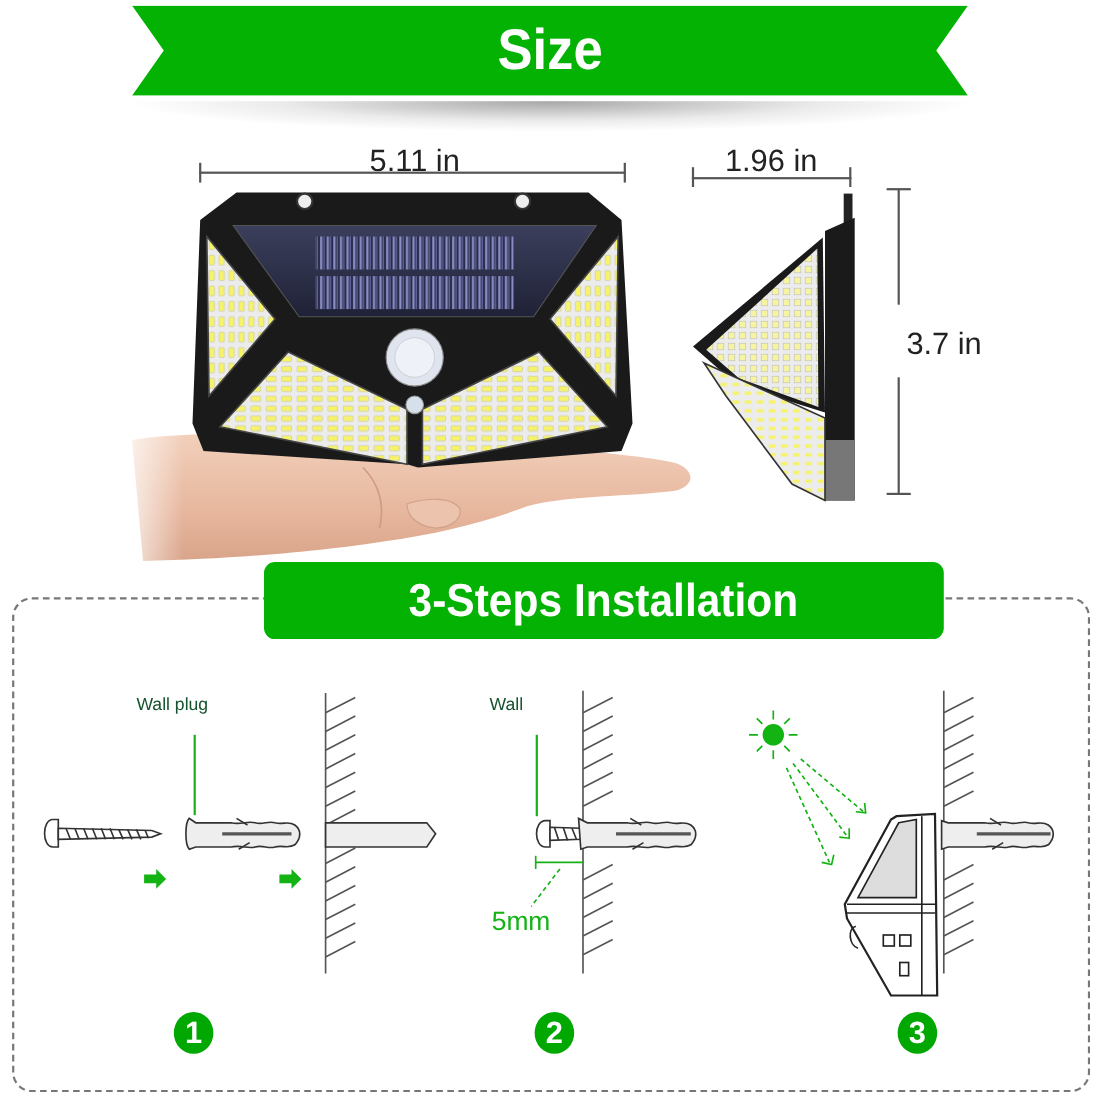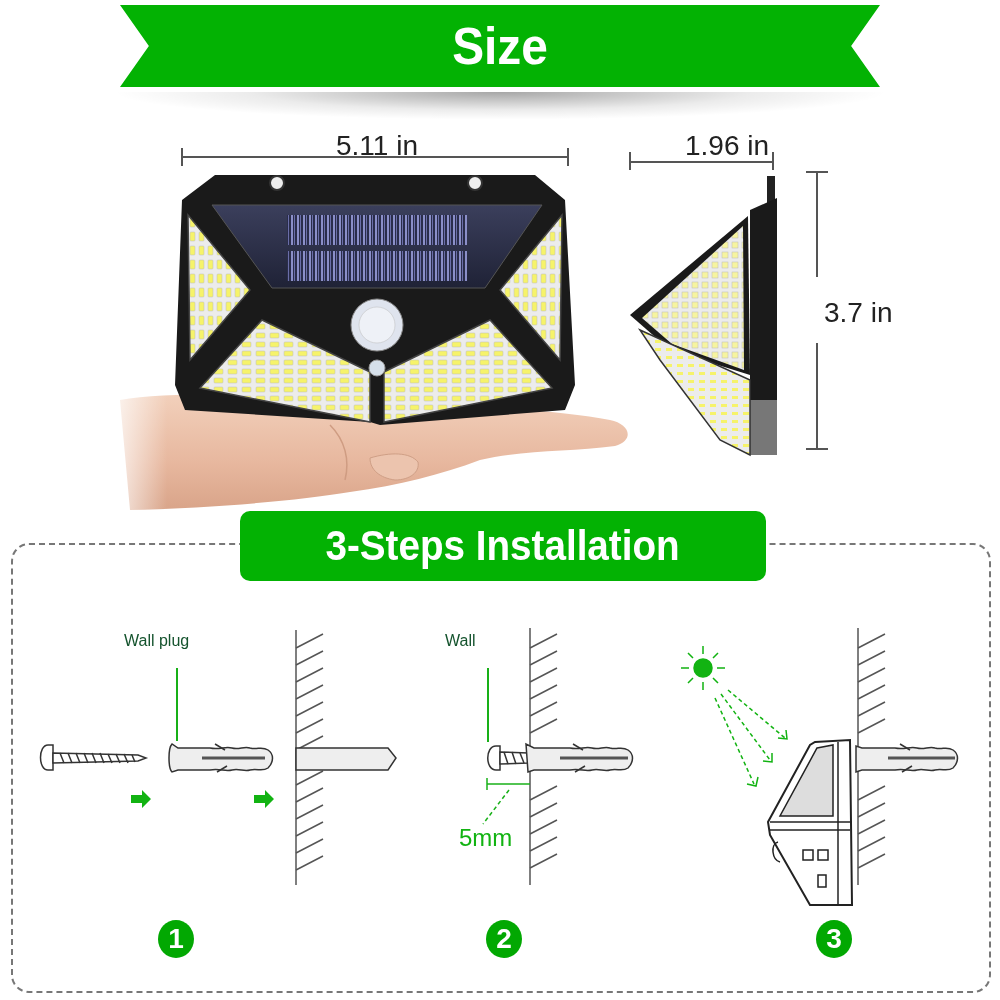--- a/index.html
+++ b/index.html
@@ -26,31 +26,31 @@
 
   .device-svg { position: absolute; left: 170px; top: 160px; }
   .side-svg { position: absolute; left: 620px; top: 170px; }
   .hand-svg { position: absolute; left: 100px; top: 380px; }
 
   .install-box {
     position: absolute; left: 11px; top: 543px; width: 980px; height: 450px;
     border: 2px dashed #777; border-radius: 18px;
   }
   .install-banner {
-    position: absolute; left: 240px; top: 511px; width: 526px; height: 70px;
+    position: absolute; left: 240px; top: 511px; width: 618px; height: 70px;
     background: #03b203; border-radius: 10px;
     display: flex; align-items: center; justify-content: center;
   }
   .install-banner span {
     color: #fff; font-weight: bold; font-size: 42px;
     transform: scaleX(0.92);
   }
 
   .diagram-label { position: absolute; font-size: 16px; color: #14532d; }
-  .green-label { position: absolute; font-size: 24px; color: #12b312; margin-left: 12px; }
+  .green-label { position: absolute; font-size: 24px; color: #12b312; }
 
   .step-badge {
     position: absolute; width: 36px; height: 38px; border-radius: 50%;
     background: #02a802; color: #fff; font-weight: bold; font-size: 28px;
     display: flex; align-items: center; justify-content: center;
   }
   svg { position: absolute; overflow: visible; }
 </style>
 </head>
 <body>
@@ -58,21 +58,21 @@
 <div class="banner-shadow"></div>
 <div class="size-banner">
   <span>Size</span>
 </div>
 
 <div class="dim-label" style="left:336px; top:130px;">5.11 in</div>
 <div class="dim-line" style="left:181px; top:156px; width:388px; height:2px;"></div>
 <div class="dim-line" style="left:181px; top:148px; width:2px; height:18px;"></div>
 <div class="dim-line" style="left:567px; top:148px; width:2px; height:18px;"></div>
 
-<div class="dim-label" style="left:659px; top:130px;margin-left:26px;">1.96 in</div>
+<div class="dim-label" style="left:659px; top:130px;">1.96 in</div>
 <div class="dim-line" style="left:629px; top:161px; width:145px; height:2px;"></div>
 <div class="dim-line" style="left:629px; top:152px; width:2px; height:18px;"></div>
 <div class="dim-line" style="left:772px; top:152px; width:2px; height:18px;"></div>
 
 <div class="dim-label" style="left:787px; top:297px;margin-left:37px;">3.7 in</div>
 <div class="dim-line" style="left:816px; top:172px; width:2px; height:105px;"></div>
 <div class="dim-line" style="left:816px; top:343px; width:2px; height:107px;"></div>
 <div class="dim-line" style="left:806px; top:171px; width:22px; height:2px;"></div>
 <div class="dim-line" style="left:806px; top:448px; width:22px; height:2px;"></div>
 

